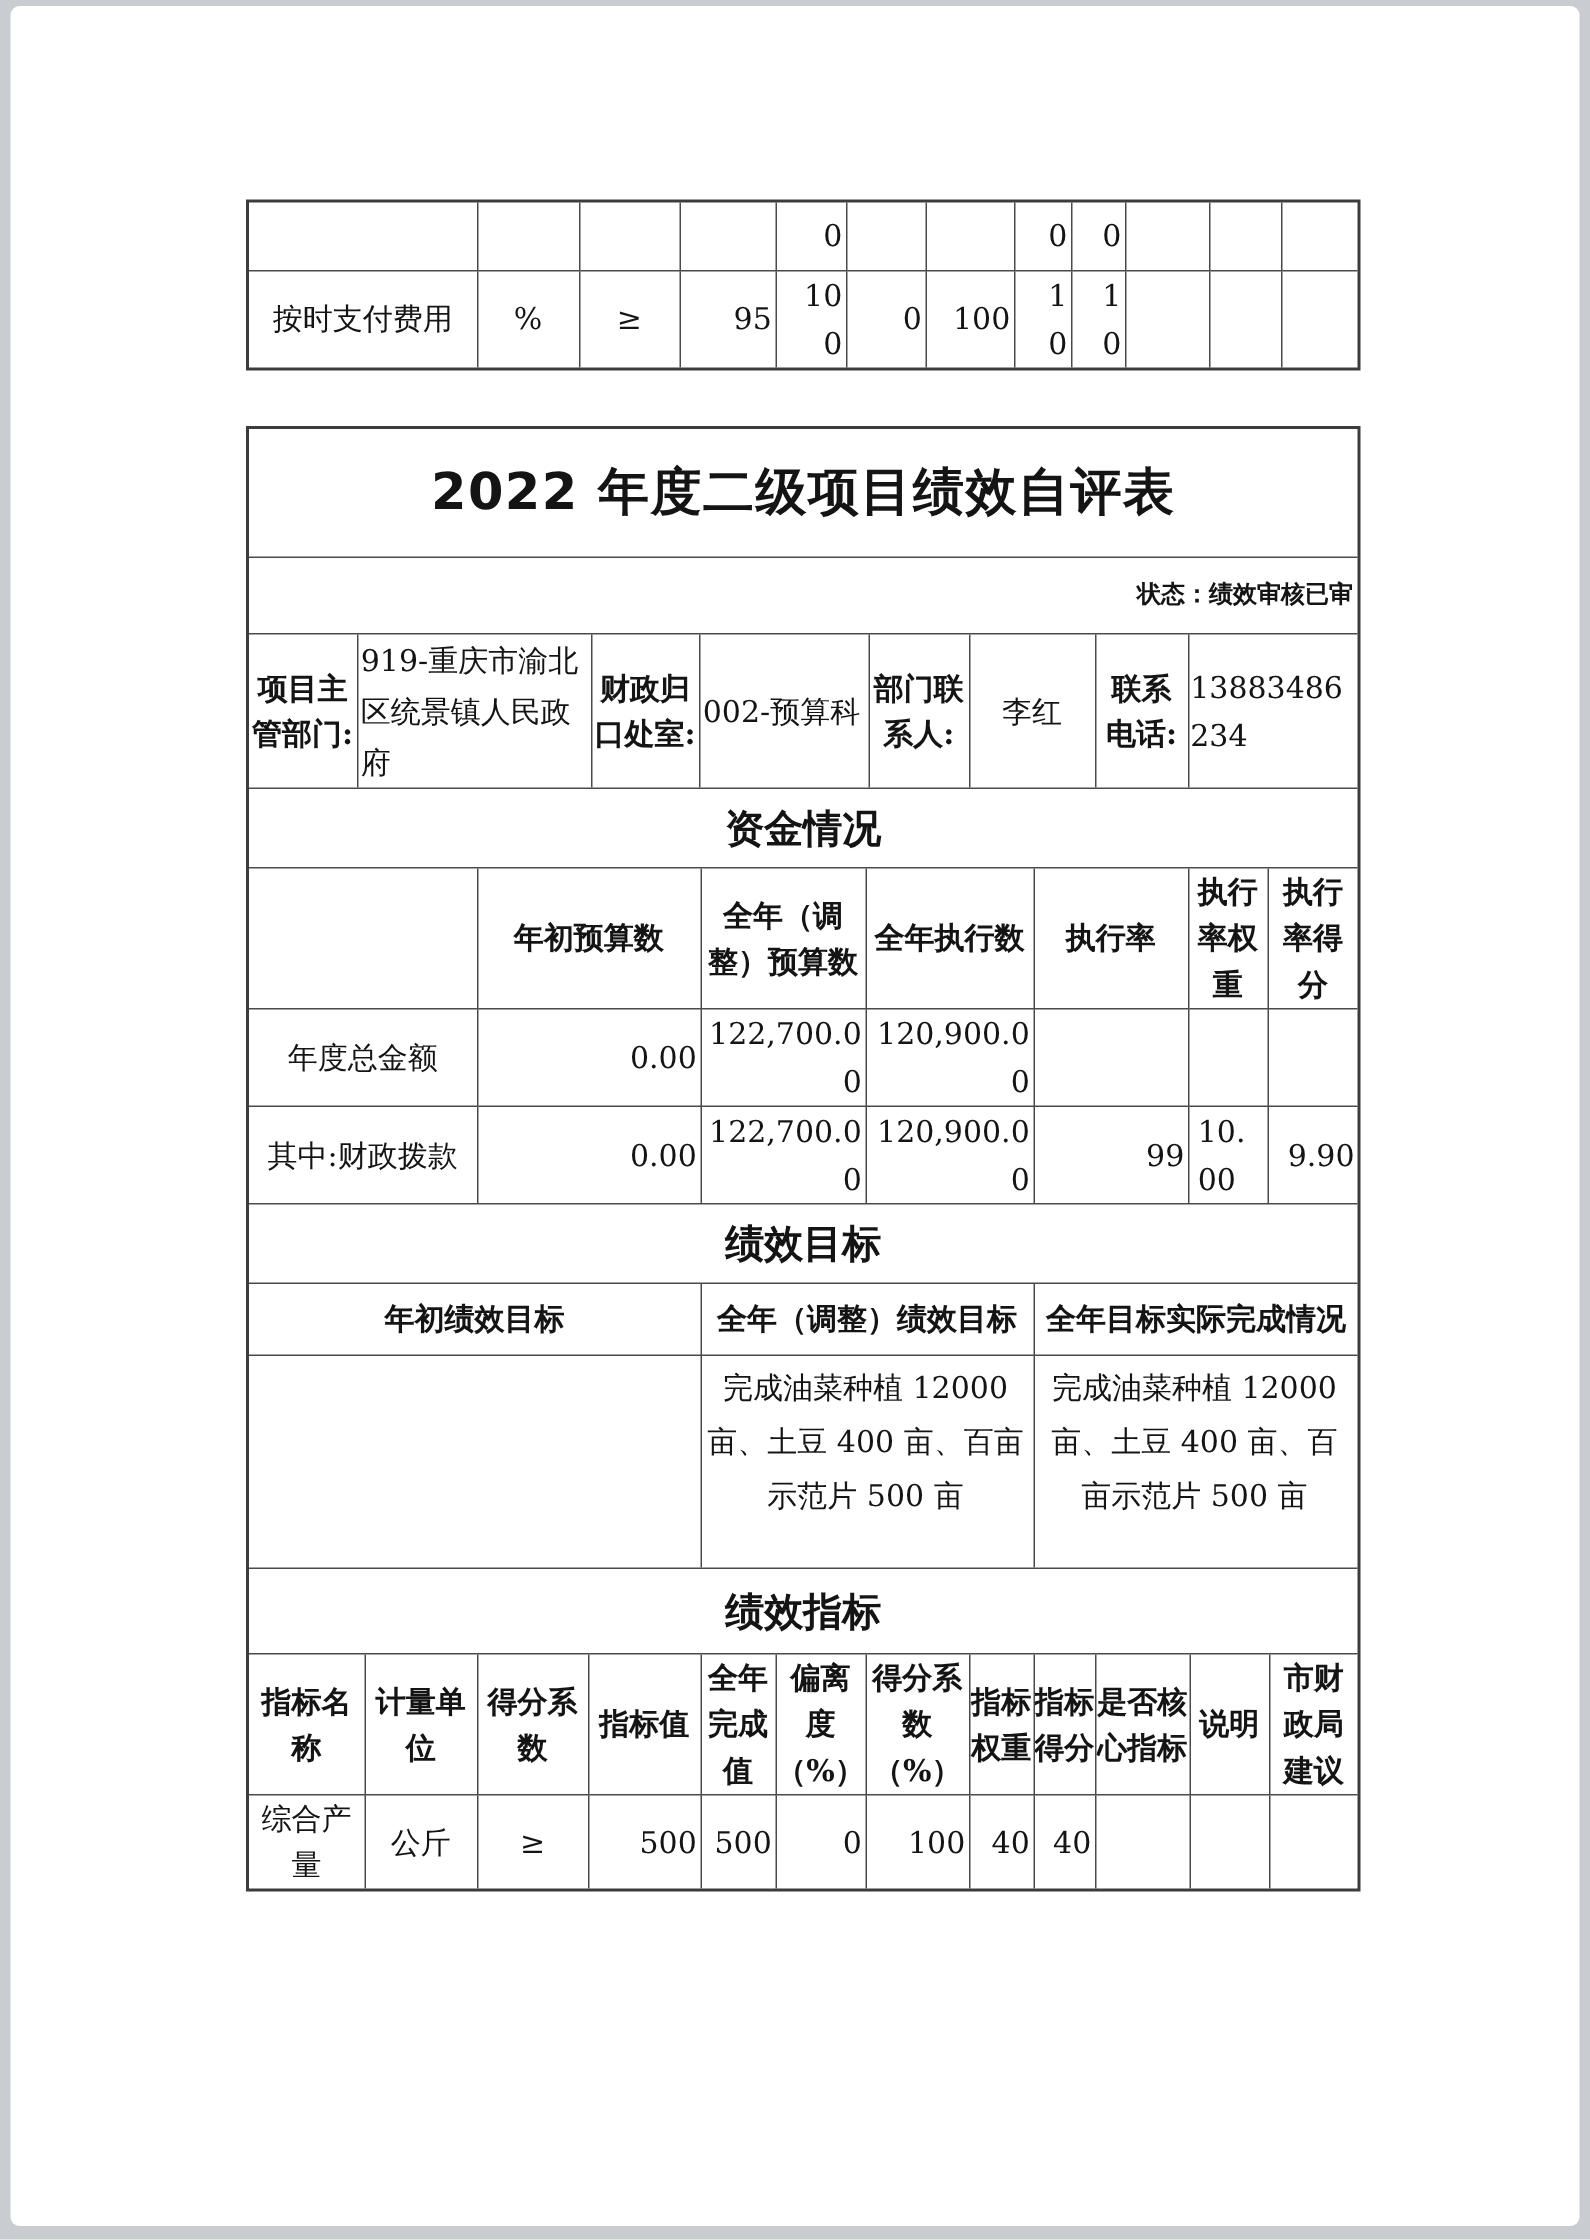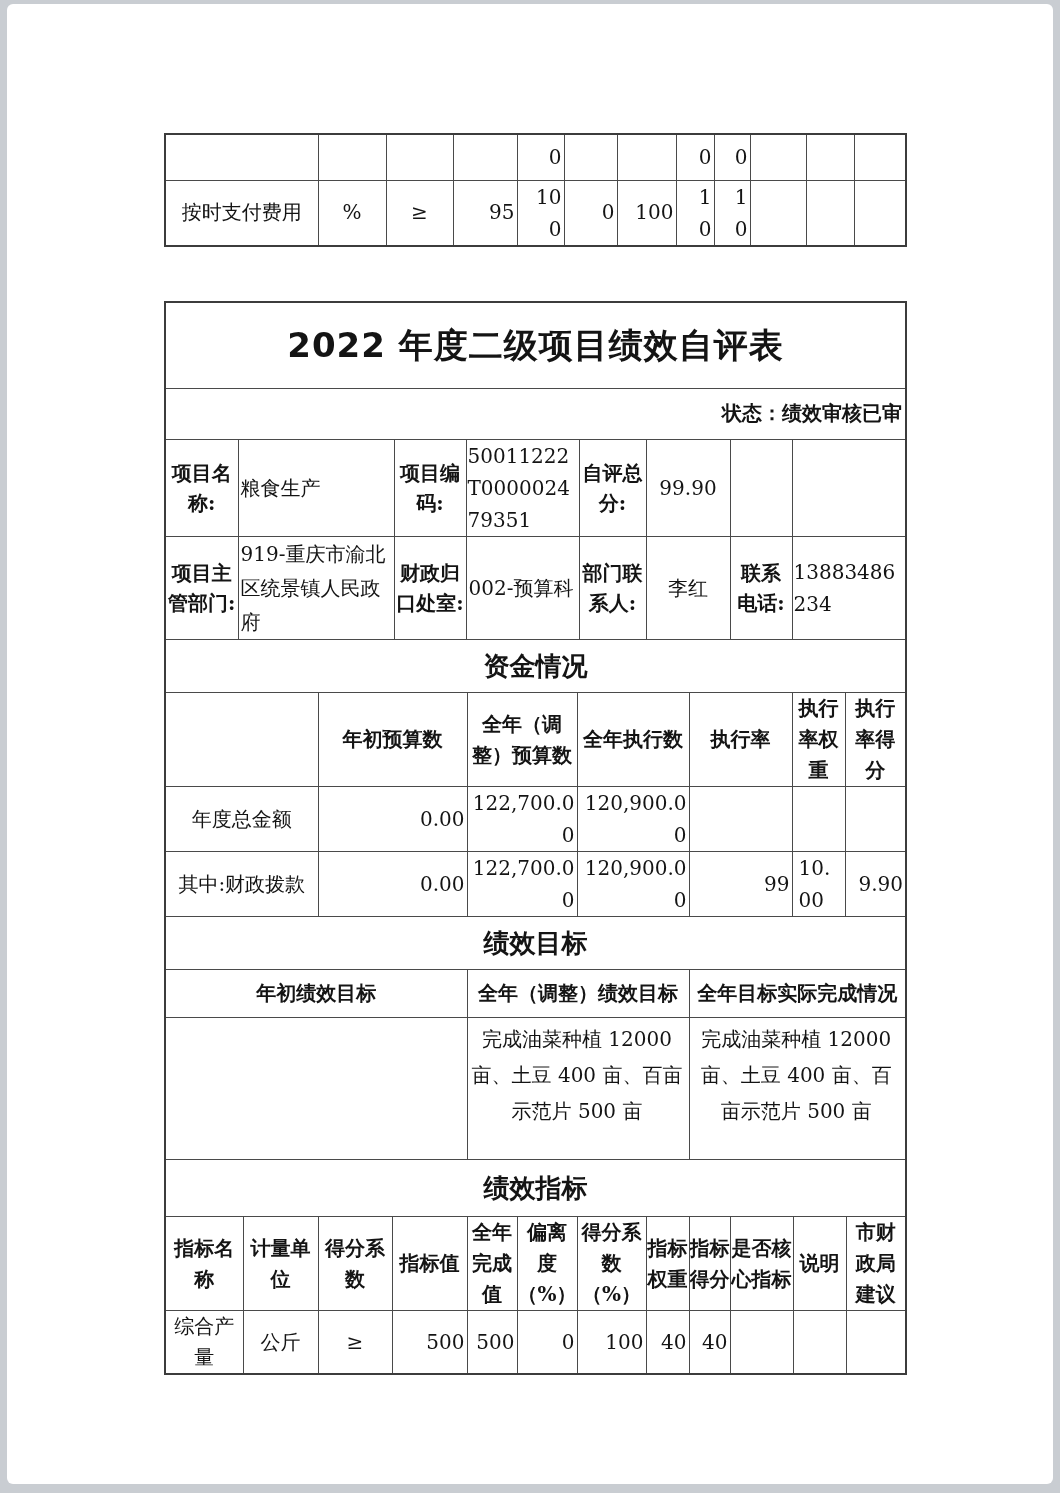--- a/index.html
+++ b/index.html
@@ -16,21 +16,21 @@
     background:#ffffff;border-radius:6px;
   }
   .tblbox{
     position:absolute;
     border:2px solid #3c3c3c;
     box-sizing:border-box;
     width:743px;left:157px;
     background:#fff;
   }
   .cont-box{top:129px;}
-  .main-box{top:297px;}
+  .main-box{top:280px;}
   .block{border-bottom:1px solid #4a4a4a;}
   .block:last-child{border-bottom:none;}
   table{border-collapse:collapse;border:hidden;table-layout:fixed;width:739px;}
   td{
     border:1px solid #4a4a4a;
     font-size:20px;line-height:1.55;
     vertical-align:middle;
     padding:0 2px;
     overflow:hidden;
     word-break:break-all;
@@ -44,21 +44,21 @@
   .hdr{font-weight:bold;text-align:center;padding:0;line-height:1.55;}
   .lft{text-align:left;padding:0 2px;line-height:1.7;}
   .jst{text-align:justify;padding:0 1px;line-height:1.6;}
   .goal{vertical-align:top;text-align:center;padding:3px 6px 3px 4px;line-height:1.8;}
   .title-cell{
     font-family:"DejaVu Sans","Liberation Sans",sans-serif;
     font-weight:bold;font-size:34px;text-align:center;letter-spacing:1px;
   }
   .status-cell{
     font-family:"DejaVu Sans","Liberation Sans",sans-serif;
-    font-weight:bold;font-size:20px;text-align:right;padding-right:3px;
+    font-weight:bold;font-size:16px;text-align:right;padding-right:3px;
   }
   .secrow{
     font-family:"DejaVu Sans","Liberation Sans",sans-serif;
     font-weight:bold;font-size:26px;text-align:center;
     display:flex;align-items:center;justify-content:center;
   }
   .sec53{height:52px;}
   .sec57{height:56px;}
 </style>
 </head>
@@ -138,30 +138,20 @@
           <col style="width:72px">
             <col style="width:156px">
             <col style="width:72px">
             <col style="width:113px">
           <col style="width:67px">
             <col style="width:84px">
             <col style="width:62px">
             <col style="width:113px">
         </colgroup>
         <tbody>
-            <tr style="height:78px">
-          <td class="lbl">项目名称:</td>
-          <td class="lft">粮食生产</td>
-          <td class="lbl">项目编码:</td>
-          <td class="jst">50011222T000002479351</td>
-          <td class="lbl">自评总分:</td>
-          <td class="ctr">99.90</td>
-          <td></td>
-          <td></td>
-        </tr>
         <tr style="height:89px">
           <td class="lbl">项目主管部门:</td>
           <td class="lft">919-重庆市渝北区统景镇人民政府</td>
           <td class="lbl">财政归口处室:</td>
           <td class="lft">002-预算科</td>
           <td class="lbl">部门联系人:</td>
           <td class="ctr">李红</td>
           <td class="lbl">联系电话:</td>
           <td class="jst">13883486234</td>
         </tr>

